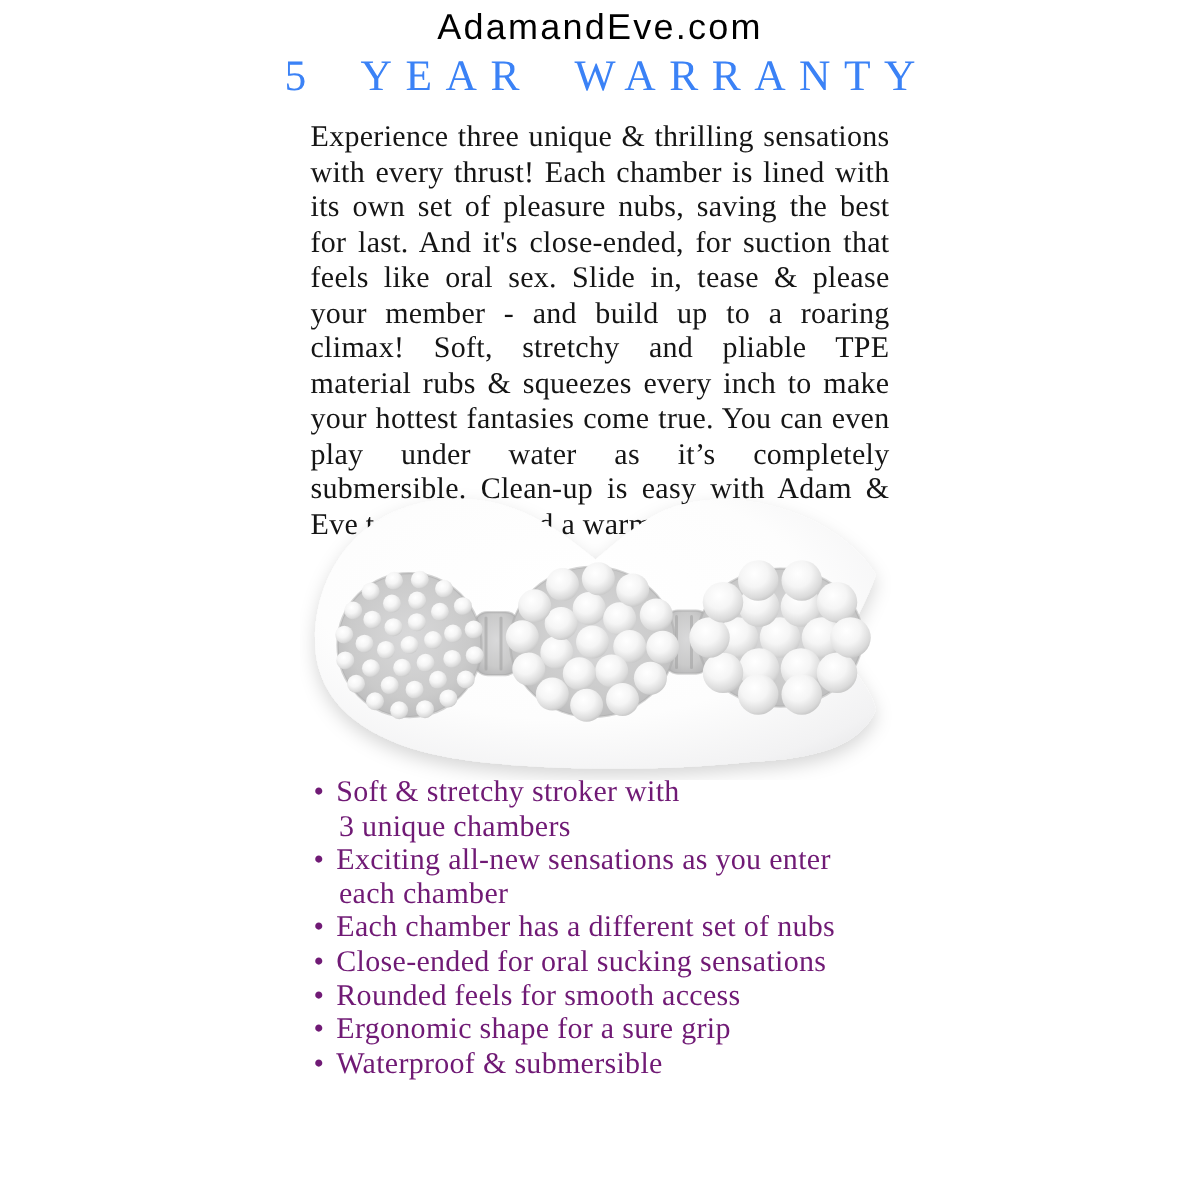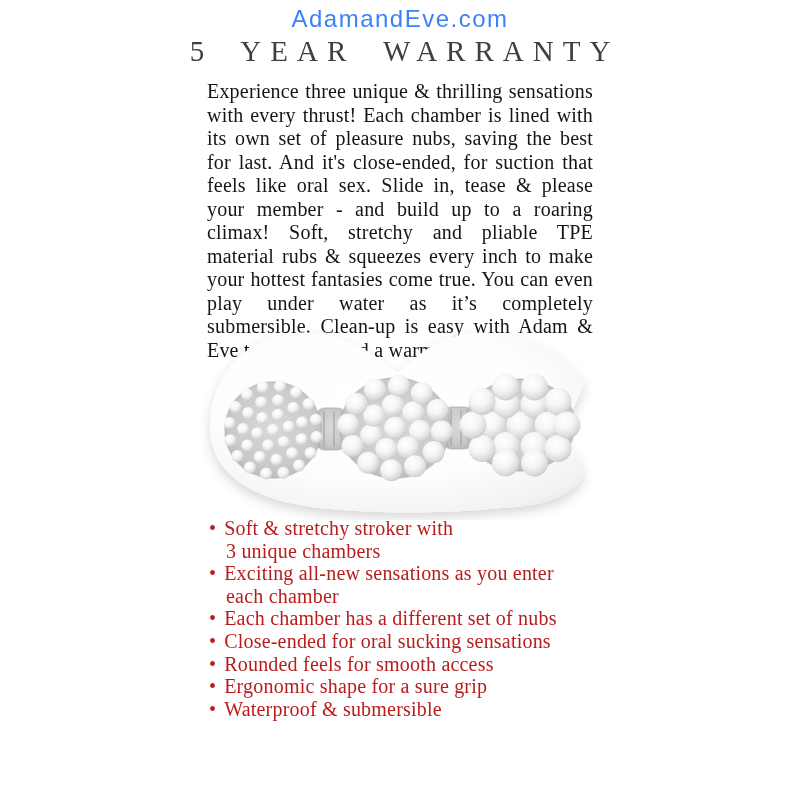--- a/index.html
+++ b/index.html
@@ -1,35 +1,35 @@
 <!DOCTYPE html>
 <html><head>
 <meta charset="utf-8">
 <style>
   html,body{margin:0;padding:0;background:#ffffff;}
   .canvas{position:relative;width:800px;height:800px;background:#ffffff;overflow:hidden;
           font-family:"Liberation Serif",serif;color:#151515;}
 
   .site{position:absolute;top:4px;left:0;width:800px;text-align:center;
         font-family:"Liberation Sans",sans-serif;font-size:24px;line-height:30px;
-        letter-spacing:1.5px;font-weight:400;color:#3b82f6;}
+        letter-spacing:1.5px;font-weight:400;color:#000000;}
 
   .warranty{position:absolute;top:35px;left:0;width:800px;text-align:center;
         font-family:"Liberation Serif",serif;font-size:29px;line-height:32px;
-        letter-spacing:9px;word-spacing:12px;text-indent:9px;color:#404040;}
+        letter-spacing:9px;word-spacing:12px;text-indent:9px;color:#3b82f6;}
 
   .desc{position:absolute;top:80px;left:207px;width:386px;margin:0;
         font-size:20px;line-height:23.5px;letter-spacing:0.2px;
         text-align:justify;color:#151515;}
 
   .illustration{position:absolute;top:325px;left:200px;width:400px;height:195px;margin:0;}
   .illustration svg{display:block;width:400px;height:195px;}
 
   .features{position:absolute;top:517px;left:209px;width:400px;margin:0;padding:0;
-        list-style:none;font-size:20px;line-height:22.6px;letter-spacing:0.2px;color:#b91c1c;}
+        list-style:none;font-size:20px;line-height:22.6px;letter-spacing:0.2px;color:#701a75;}
   .fline .bullet{margin-right:8px;}
   .fcont{margin-left:17px;}
 </style>
 </head>
 <body>
 
 <div class="canvas">
 
   <div class="site">AdamandEve.com</div>
 

